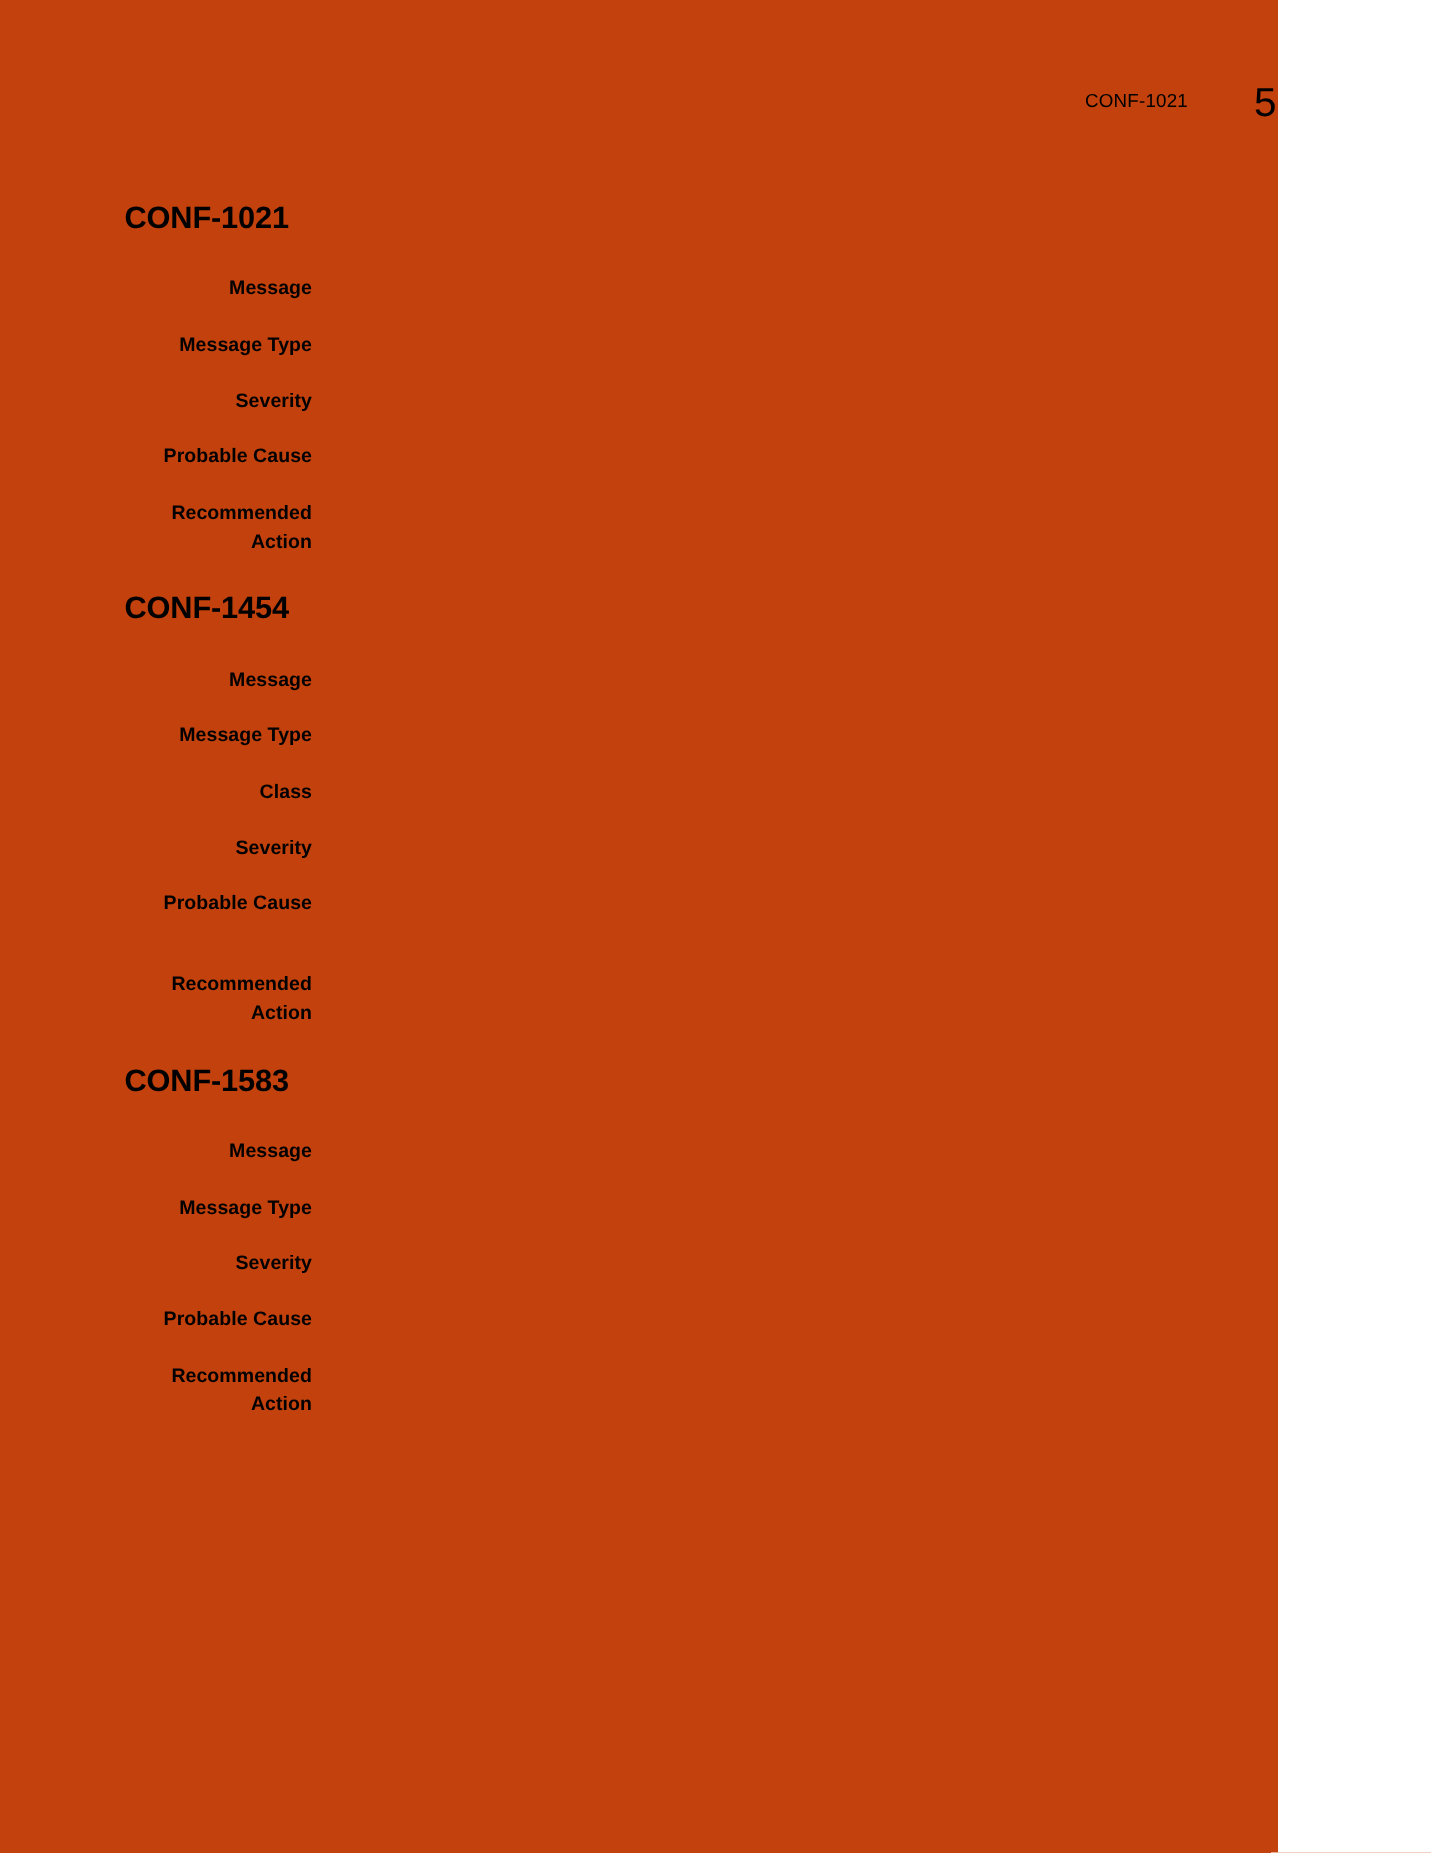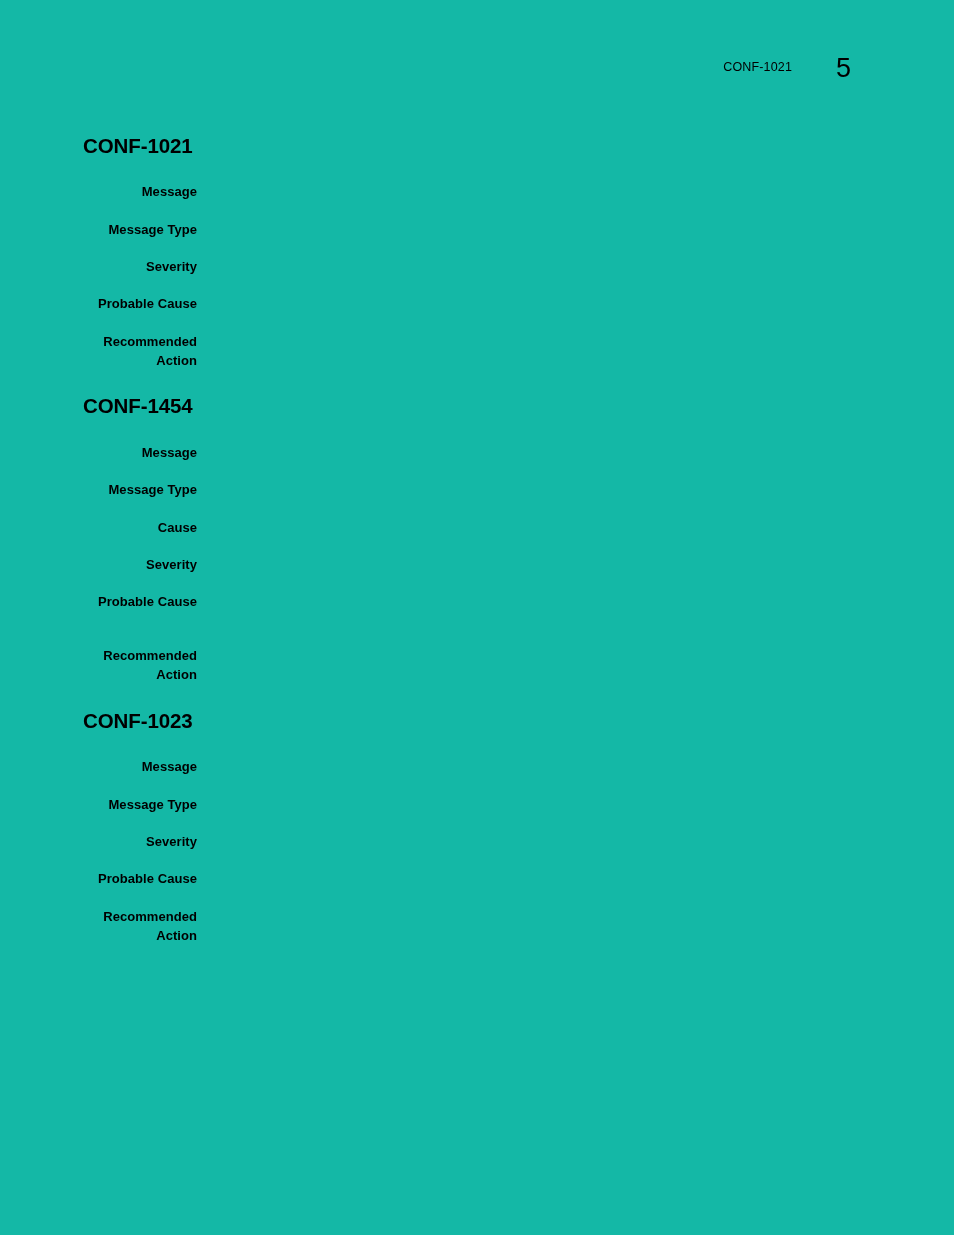--- a/index.html
+++ b/index.html
@@ -10,24 +10,24 @@
   body {
     width: 954px;
     height: 1235px;
     position: relative;
     font-family: "Liberation Sans", sans-serif;
     color: #000000;
     -webkit-font-smoothing: antialiased;
   }
   .page {
     position: relative;
-    width: 954px;
+    width: 852px;
     height: 1235px;
     overflow: hidden;
-    background: #14b8a6;
+    background: #c2410c;
   }
 
   
   .page-header {
     position: absolute;
     top: 0;
     left: 0;
     width: 954px;
     height: 110px;
   }
@@ -77,21 +77,21 @@
     margin: 0;
   }
 
   .field-row {
     position: absolute;
     left: 0;
     width: 954px;
   }
   .field-label {
     position: absolute;
-    left: 0;
+    left: 11px;
     width: 197px;
     text-align: right;
     font-size: 13px;
     font-weight: bold;
     line-height: 19px;
     letter-spacing: 0.05px;
     white-space: pre-line;
   }
   .field-value {
     position: absolute;
@@ -143,39 +143,39 @@
         <h2 class="section-heading" style="top: 396px;">CONF-1454</h2>
         <div class="field-row" style="top: 443px;">
           <div class="field-label">Message</div>
           <div class="field-value"></div>
         </div>
         <div class="field-row" style="top: 480px;">
           <div class="field-label">Message Type</div>
           <div class="field-value"></div>
         </div>
         <div class="field-row" style="top: 518px;">
-          <div class="field-label">Cause</div>
+          <div class="field-label">Class</div>
           <div class="field-value"></div>
         </div>
         <div class="field-row" style="top: 555px;">
           <div class="field-label">Severity</div>
           <div class="field-value"></div>
         </div>
         <div class="field-row" style="top: 592px;">
           <div class="field-label">Probable Cause</div>
           <div class="field-value"></div>
         </div>
         <div class="field-row" style="top: 646px;">
           <div class="field-label">Recommended
 Action</div>
           <div class="field-value"></div>
         </div>
       </div>
       <div class="section">
-        <h2 class="section-heading" style="top: 711px;">CONF-1023</h2>
+        <h2 class="section-heading" style="top: 711px;">CONF-1583</h2>
         <div class="field-row" style="top: 757px;">
           <div class="field-label">Message</div>
           <div class="field-value"></div>
         </div>
         <div class="field-row" style="top: 795px;">
           <div class="field-label">Message Type</div>
           <div class="field-value"></div>
         </div>
         <div class="field-row" style="top: 832px;">
           <div class="field-label">Severity</div>

